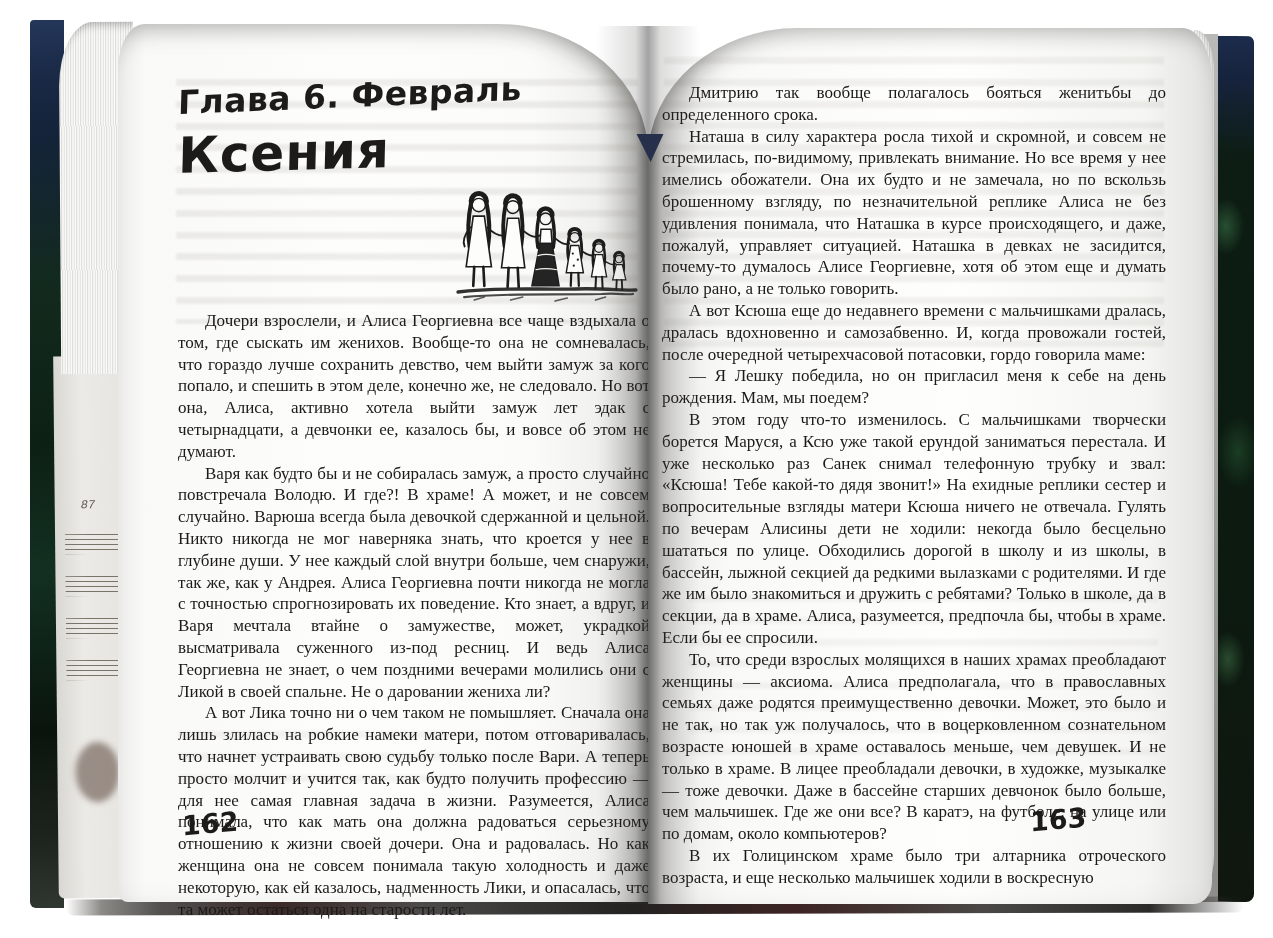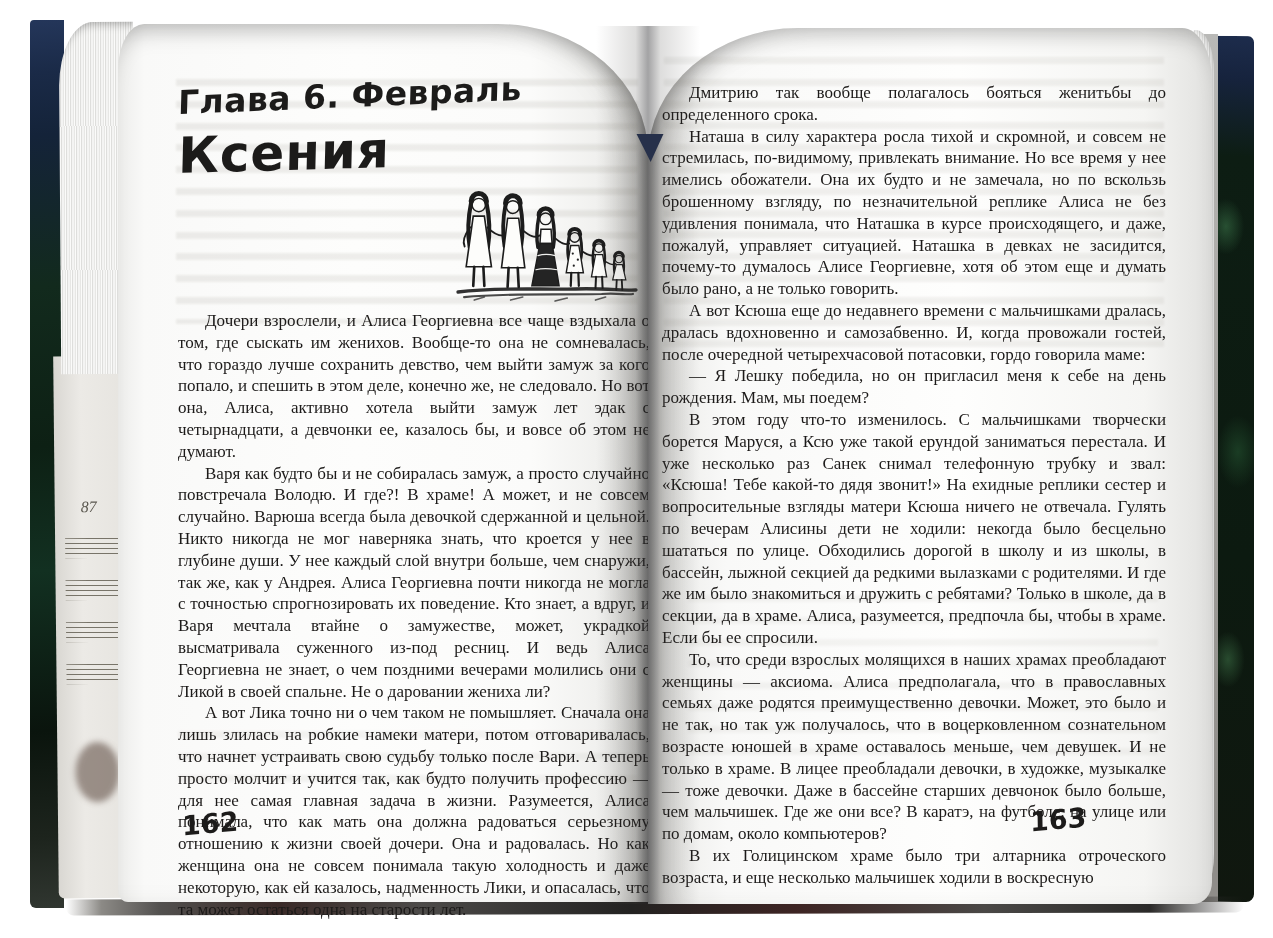--- a/index.html
+++ b/index.html
@@ -20,21 +20,21 @@
       radial-gradient(24px 40px at 35% 72%,rgba(52,96,60,.7),transparent 70%),
       linear-gradient(183deg,#1d2c4c 0%,#16233d 5%,#0d1d13 14%,#0c1a10 60%,#10170f 100%);
     border-radius:0 6px 8px 0;}
   .gray-strip-right{position:absolute;left:1200px;top:34px;width:18px;height:868px;z-index:2;
     background:linear-gradient(180deg,#b9b9b7,#a8a6a2 40%,#8f8d89 90%);transform:skewY(0.5deg);}
 
   
   .music-sheet{position:absolute;left:56px;top:356px;width:90px;height:542px;z-index:2;
     background:linear-gradient(90deg,#d9d7d2,#eceae6 30%,#e4e2dd);
     transform:rotate(-0.6deg);border-radius:0 0 0 6px;}
-  .sheet-num{font-family:Liberation Serif, serif;font-style:italic;font-size:16px;color:#5a574f;
+  .sheet-num{font-family:Liberation Mono, monospace;font-style:italic;font-size:12px;color:#5a574f;
     margin:142px 0 0 26px;}
   .stave{height:20px;margin:22px 8px 0 10px;
     background:repeating-linear-gradient(180deg,#787469 0 1px,transparent 1px 5px);}
   .sheet-blob{position:absolute;left:18px;bottom:96px;width:44px;height:60px;border-radius:50%;
     background:#57443a;opacity:.55;filter:blur(3px);}
 
   
   .fore-edge{position:absolute;
     background:repeating-linear-gradient(90deg,#fbfbfa 0 1px,#dededc 1px 2px,#f4f4f3 2px 4px,#e7e7e5 4px 5px);}
   .fe-left-top{left:60px;top:22px;width:74px;height:352px;z-index:3;

